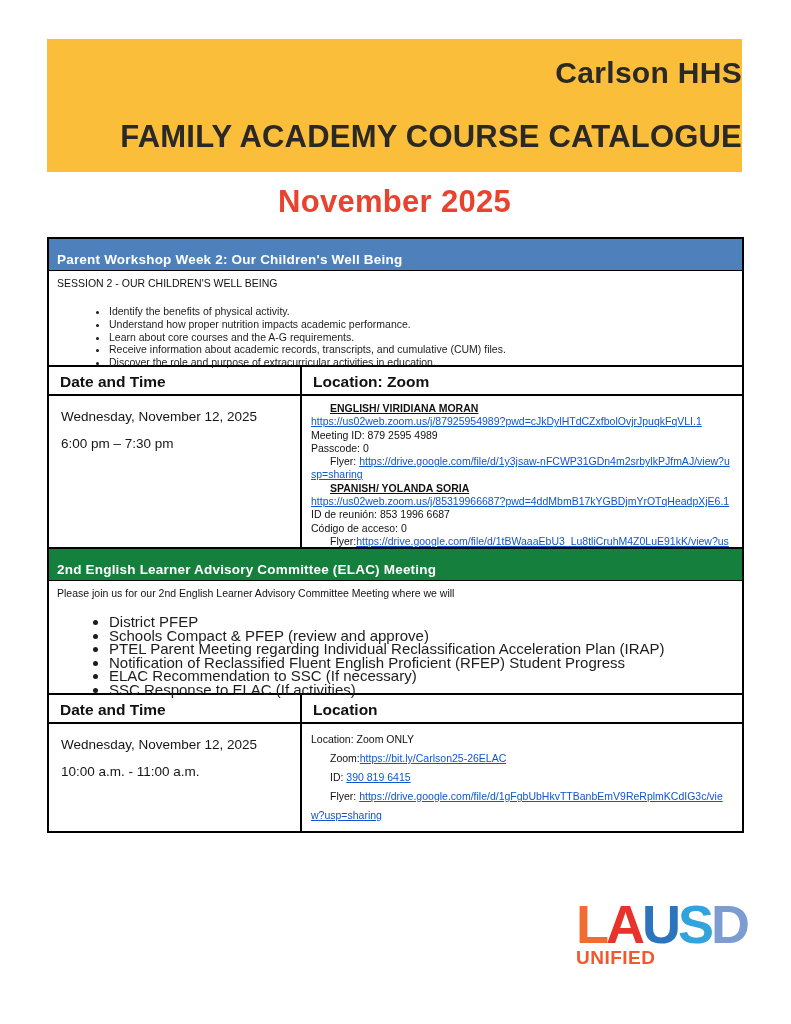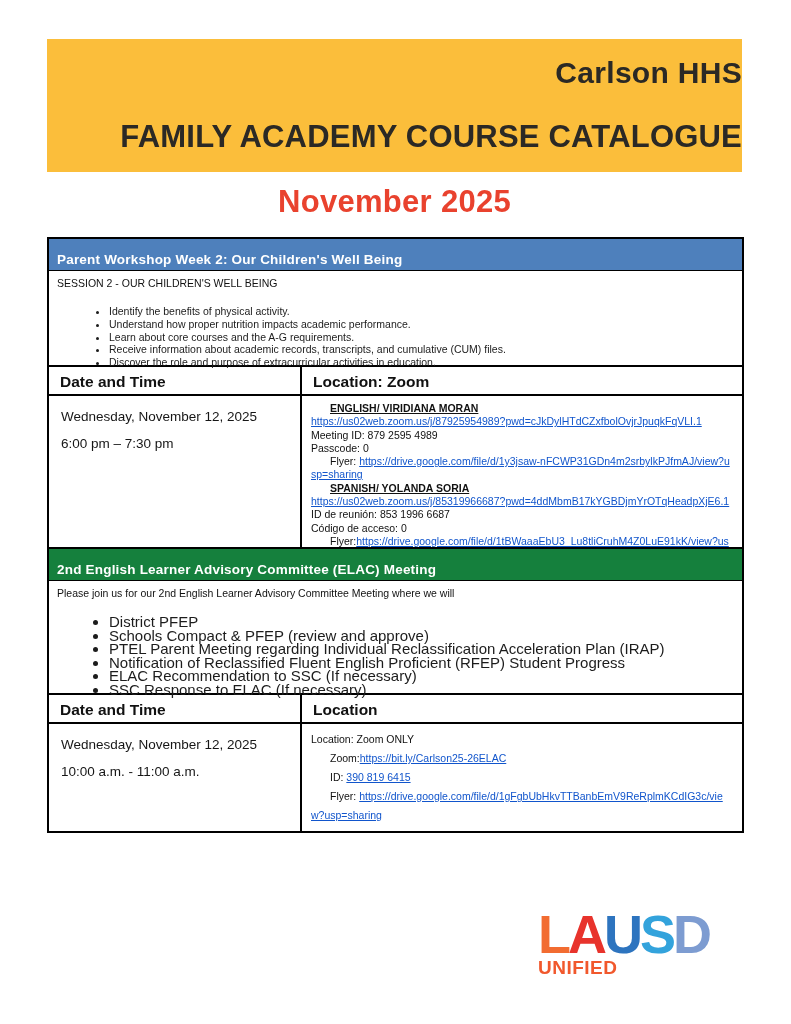--- a/index.html
+++ b/index.html
@@ -45,21 +45,21 @@
   .sec--t2 .date-line + .date-line { }
 
   .loc-cell { border-left:2px solid #000; padding:6px 10px 6px 9px; }
   .sec--t1 .loc-line { font-size:10.5px; line-height:13.3px; }
   .sec--t2 .loc-line { font-size:10.5px; line-height:19px; }
   .loc-line .lbl { color:#111;padding-left:19px; }
   .loc-line.heading .lbl { font-weight:bold; text-decoration:underline; }
   .loc-line .txt { color:#111; }
 
   
-  .logo { position:absolute; left:538px; top:898px; width:180px;margin-top:10px; }
+  .logo { position:absolute; left:576px; top:898px; width:180px; }
   .logo-word { font-size:54px; font-weight:bold; letter-spacing:-3px; line-height:52px; white-space:nowrap; }
   .logo-sub { font-size:19px; font-weight:bold; letter-spacing:.5px; margin-top:-3px; }
 </style>
 </head>
 <body style="--link: #1155CC;">
 
 <div class="banner" style="background-color: rgb(251, 190, 59);">
   <div class="banner-title">Carlson HHS</div>
   <div class="banner-subtitle">FAMILY ACADEMY COURSE CATALOGUE</div>
 </div>
@@ -118,21 +118,21 @@
   <div class="sec-bar" style="background-color: #15803d;">2nd English Learner Advisory Committee (ELAC) Meeting</div>
   <div class="sec-intro-wrap">
     <div class="sec-intro">Please join us for our 2nd English Learner Advisory Committee Meeting where we will</div>
     <ul class="sec-bullets">
 
     <li>District PFEP</li>
         <li>Schools Compact &amp; PFEP (review and approve)</li>
         <li>PTEL Parent Meeting regarding Individual Reclassification Acceleration Plan (IRAP)</li>
         <li>Notification of Reclassified Fluent English Proficient (RFEP) Student Progress</li>
         <li>ELAC Recommendation to SSC (If necessary)</li>
-        <li>SSC Response to ELAC (If necessary)</li>
+        <li>SSC Response to ELAC (If activities)</li>
       </ul>
   </div>
   <div class="cols-header">
     <div class="col-h">Date and Time</div>
     <div class="col-h col-h--right">Location</div>
   </div>
   <div class="cols-body">
     <div class="date-cell">
 
     <div class="date-line">Wednesday, November 12, 2025</div>

